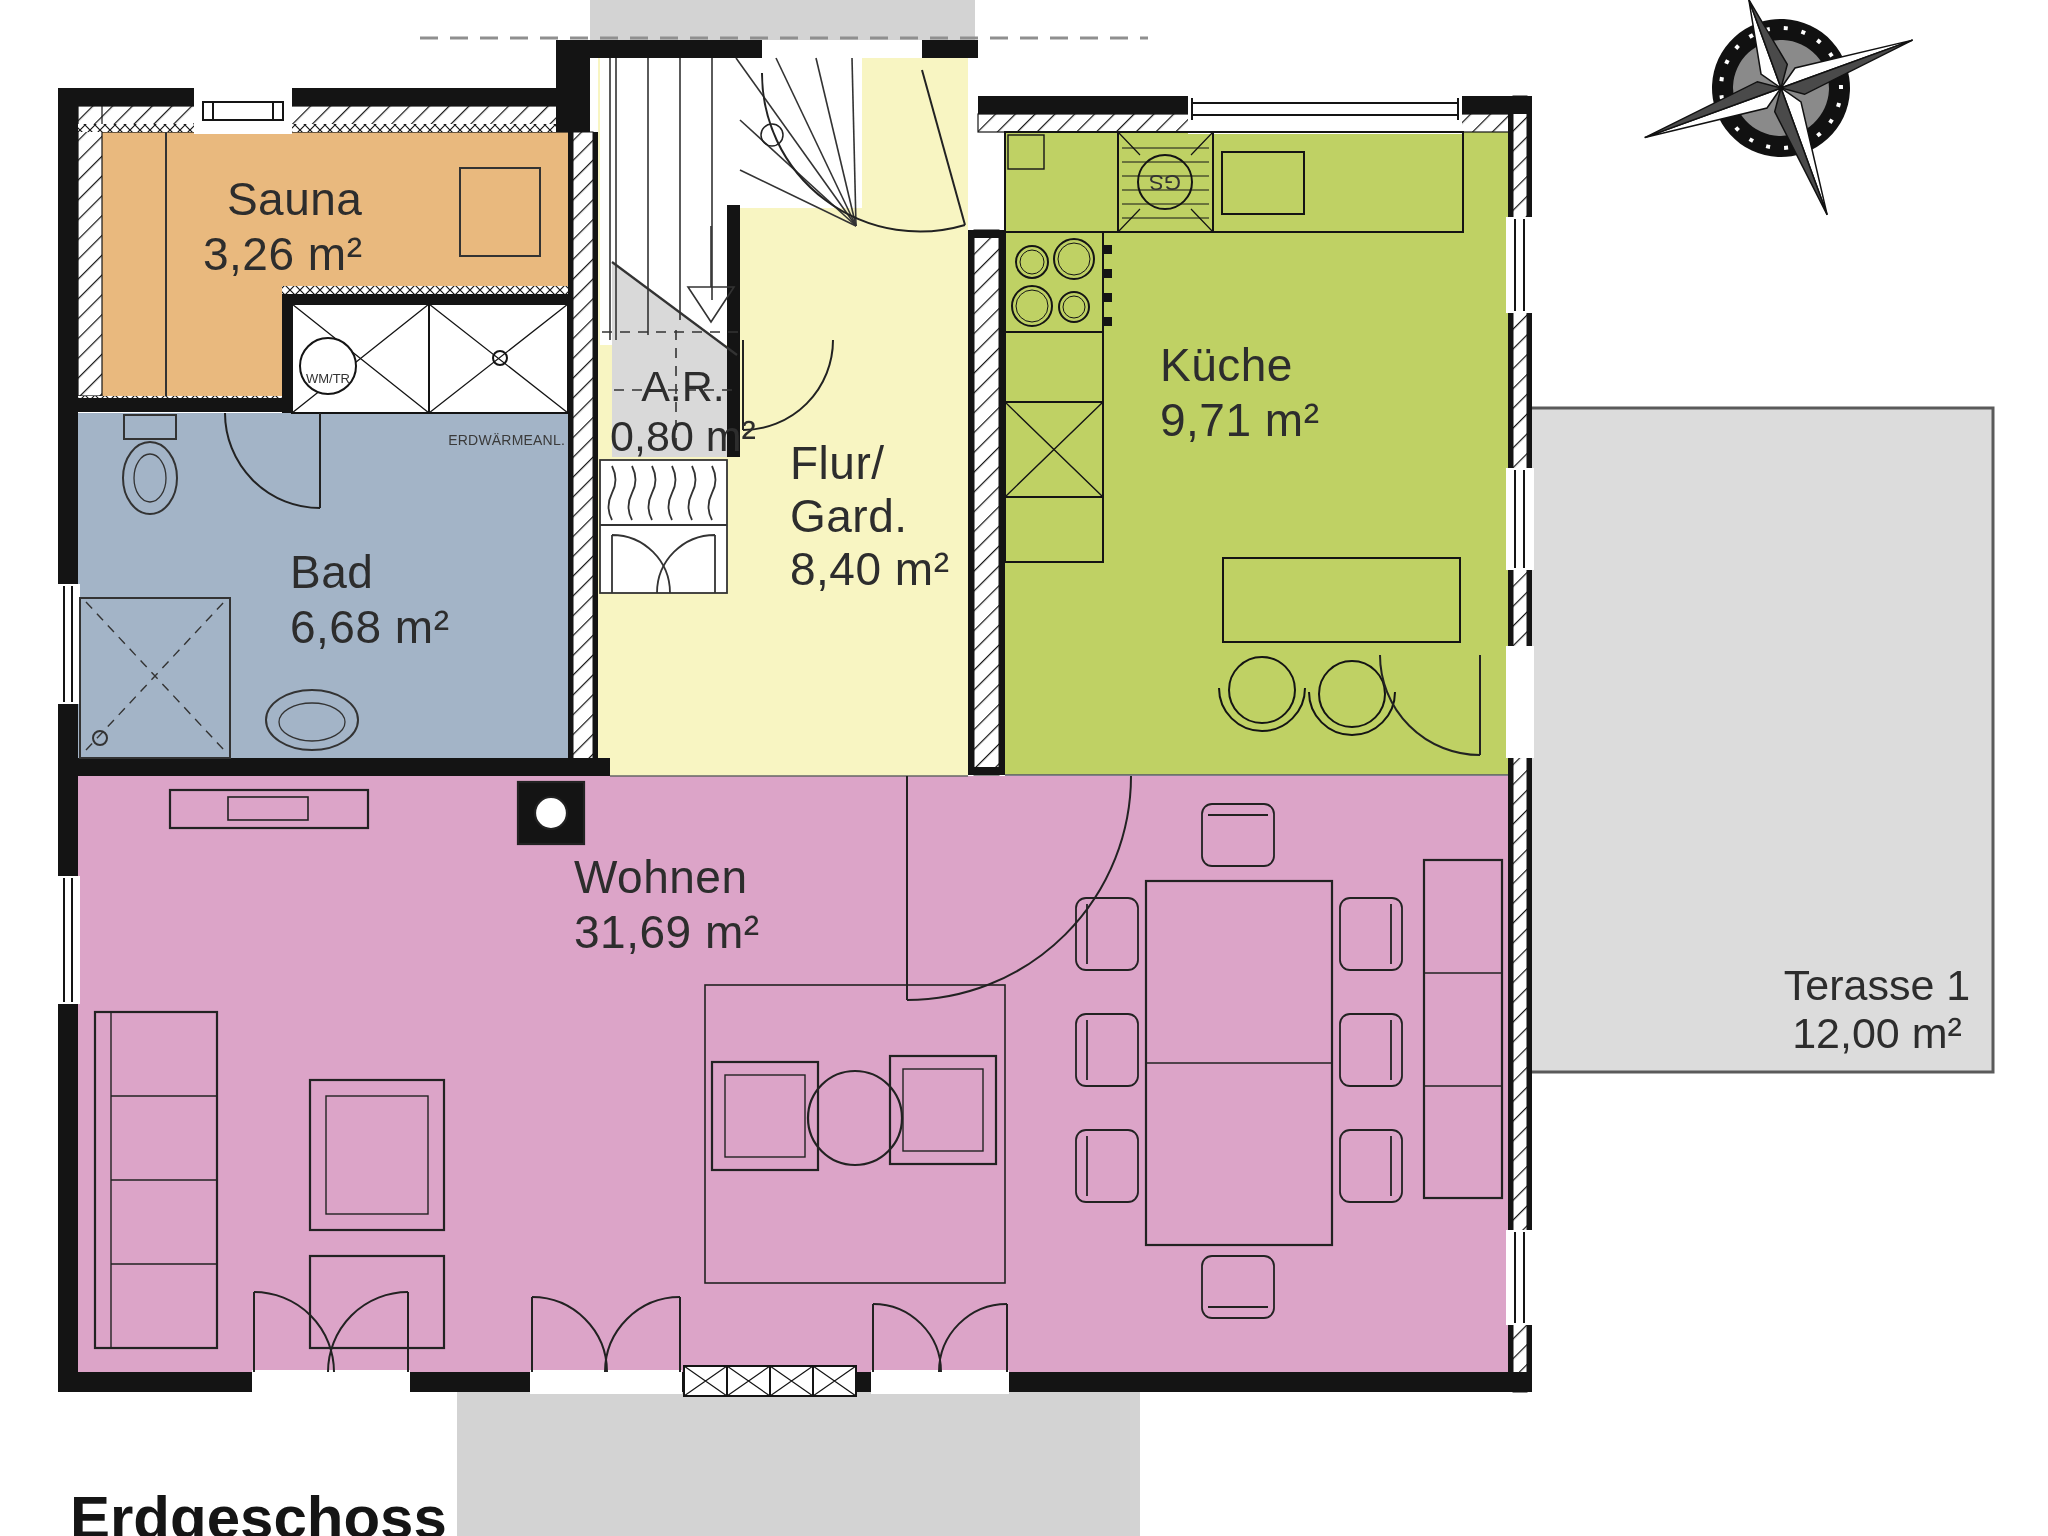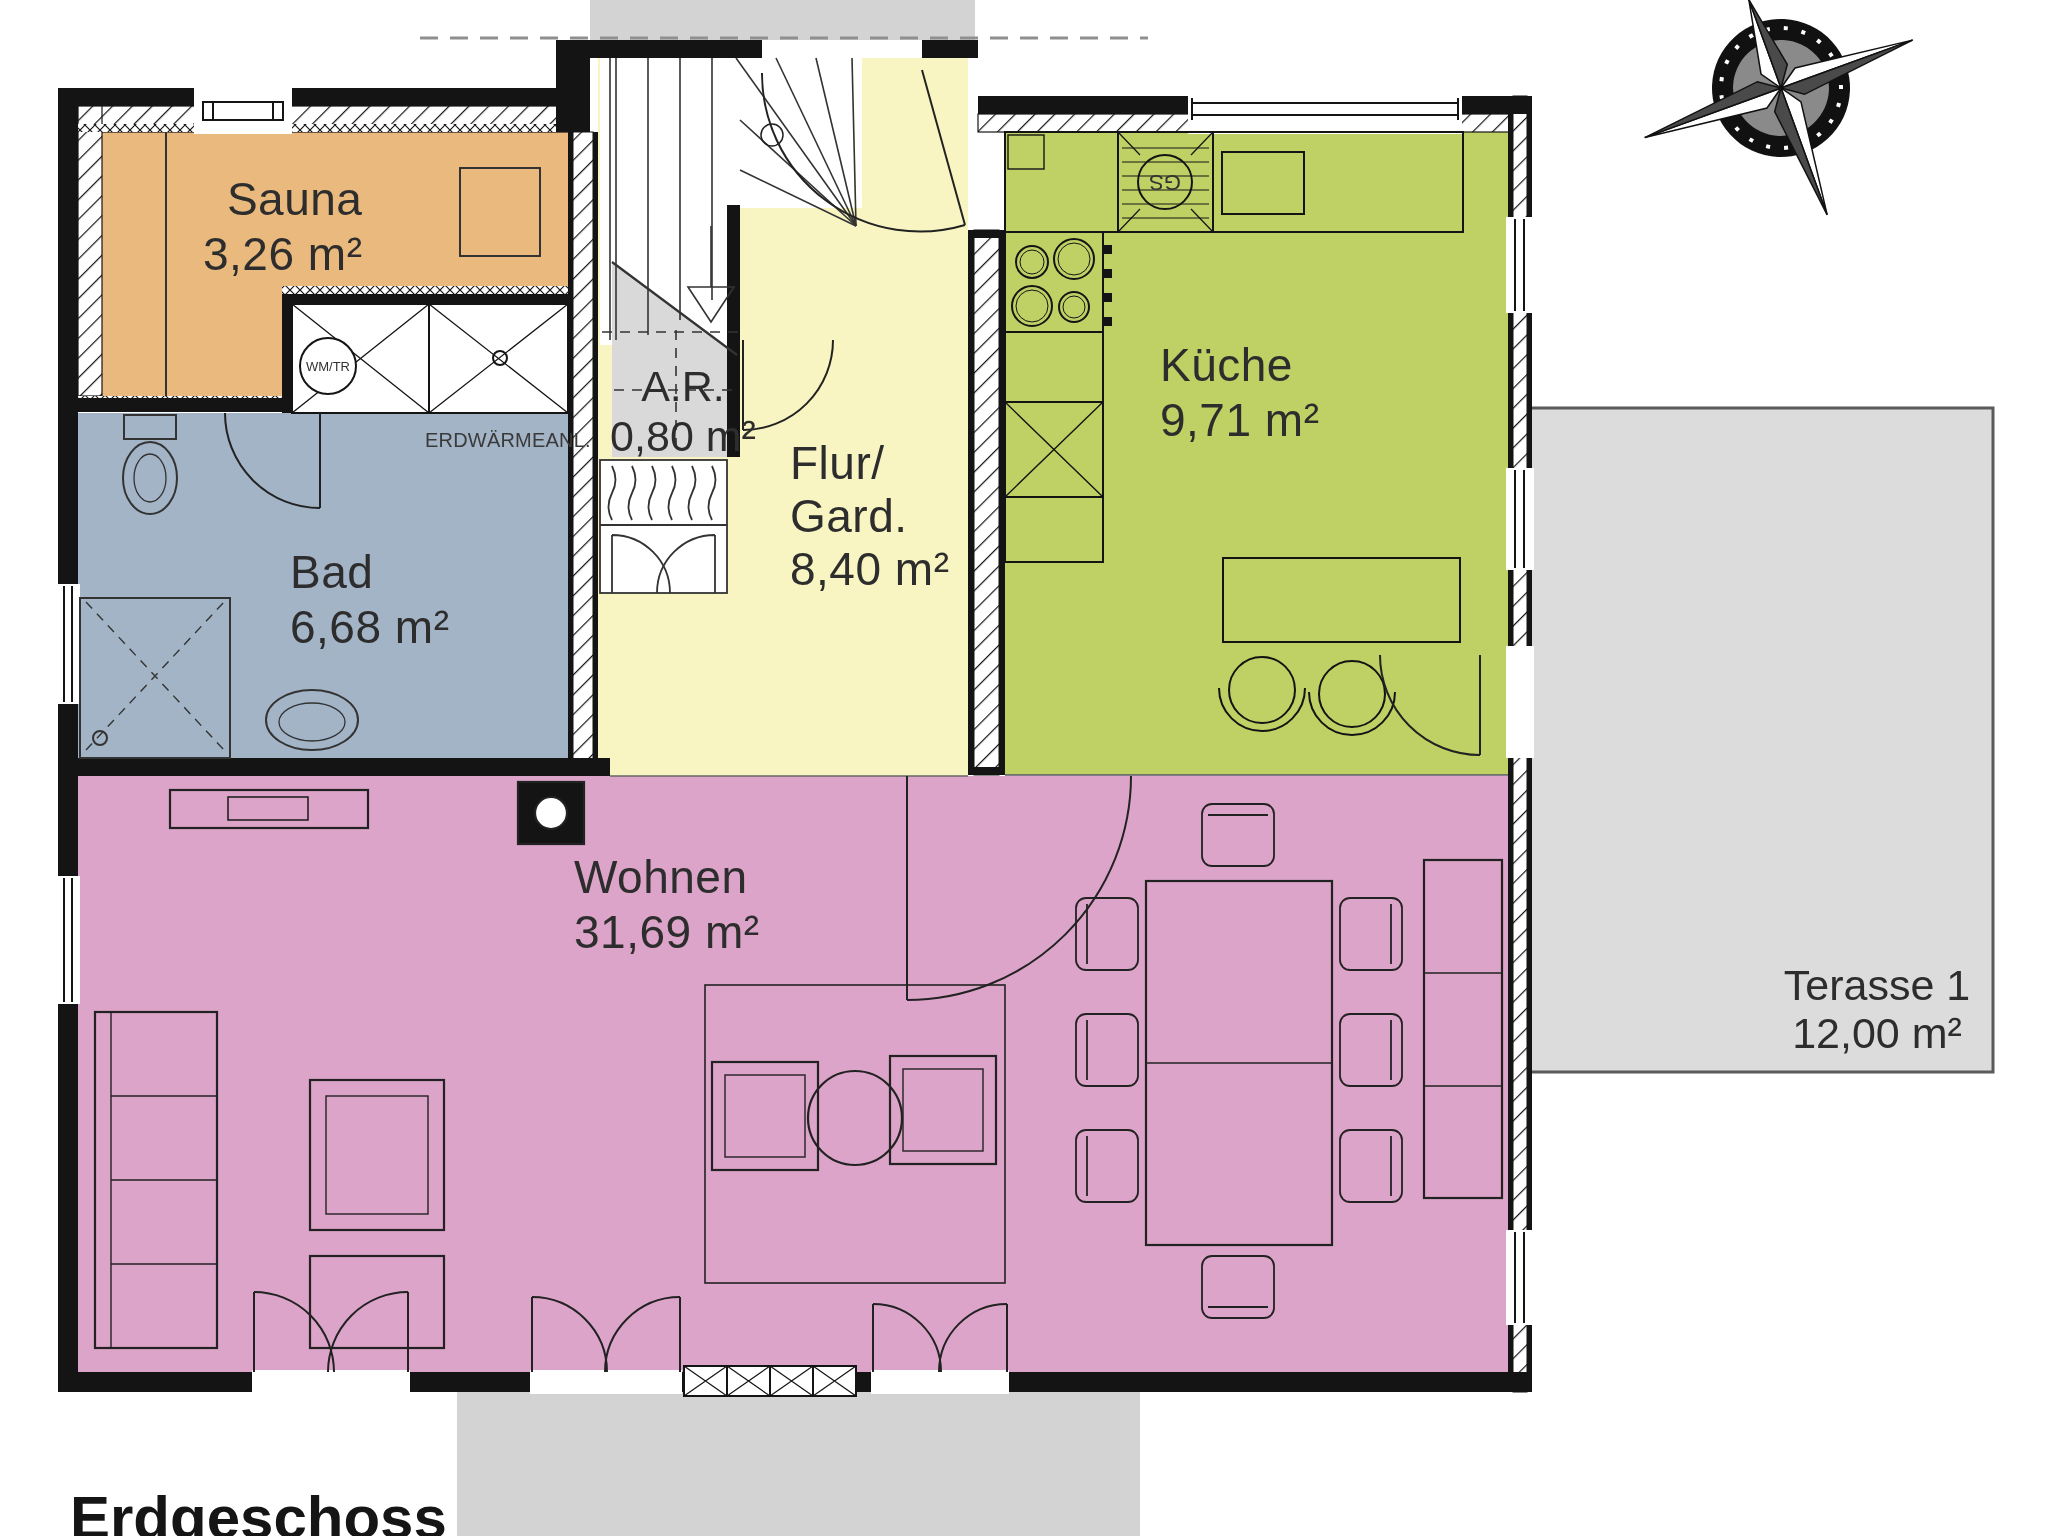--- a/index.html
+++ b/index.html
@@ -8,22 +8,22 @@
     background:#ffffff;font-family:"Liberation Sans",sans-serif;
   }
   #plan-canvas{position:absolute;left:0;top:0;width:2048px;height:1536px;}
   .plan-label{position:absolute;color:#2d2d2d;}
   .plan-label span{display:block;}
   .lbl-room{font-size:46px;line-height:55px;letter-spacing:0.5px;}
   .lbl-small{font-size:43px;line-height:50px;margin-top:19px;}
   .lbl-center{text-align:center;}
   .lbl-right{text-align:right;}
   #label-erdgeschoss{font-size:60px;line-height:64px;font-weight:700;color:#151515;}
-  #label-erdwaerme{font-size:20px;line-height:16px;color:#3a3a3a;letter-spacing:0.2px;}
-  #label-wmtr{font-size:13px;line-height:15px;color:#333;}
+  #label-erdwaerme{font-size:14px;line-height:16px;color:#3a3a3a;letter-spacing:0.2px;}
+  #label-wmtr{font-size:13px;line-height:15px;color:#333;margin-top:12px;}
   #label-gs{font-size:22px;line-height:24px;color:#333;transform:rotate(180deg);}
 </style>
 </head>
 <body>
 
 <svg id="plan-canvas" viewBox="0 0 2048 1536" xmlns="http://www.w3.org/2000/svg">
   <defs>
     <pattern id="hatch" width="14" height="14" patternUnits="userSpaceOnUse" patternTransform="rotate(45)">
       <rect width="14" height="14" fill="#ffffff"></rect>
       <line x1="0" y1="0" x2="0" y2="14" stroke="#141414" stroke-width="2.4"></line>

